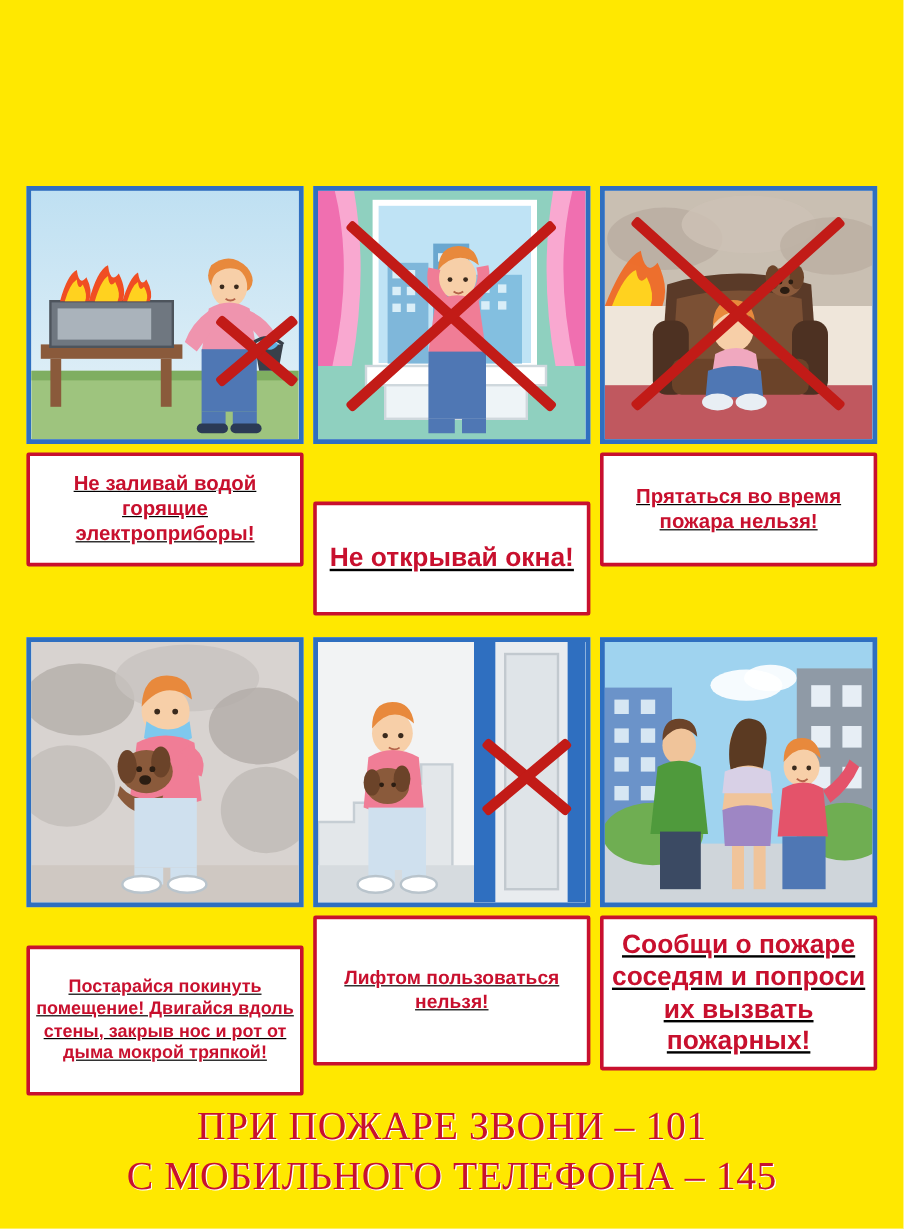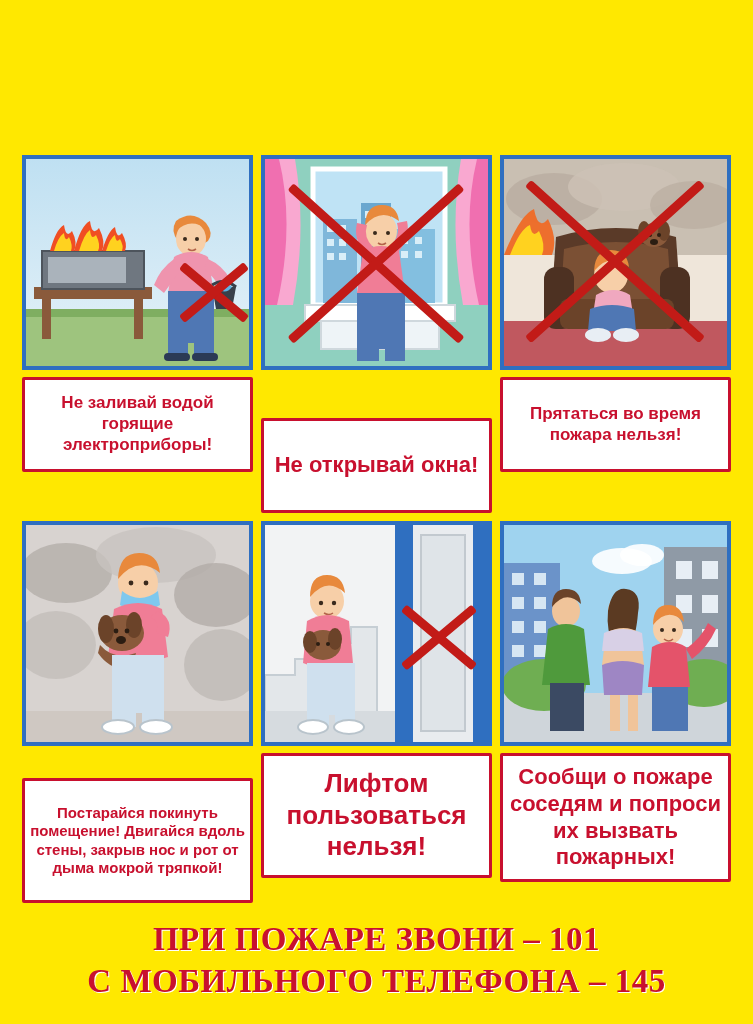--- a/index.html
+++ b/index.html
@@ -40,21 +40,22 @@
   .title-line-2 { font-size: 62px; margin-top: -4px; }
 
   
   .grid {
     position: absolute;
     top: 155px;
     left: 22px;
     width: 709px;
     display: flex;
     flex-wrap: wrap;
-    gap: 2px 8px;
+    gap: 12px 8px;
+    text-decoration: underline;
   }
   .cell {
     width: 231px;
     margin-bottom: 6px;
   }
   .pic {
     position: relative;
     width: 231px;
     height: 215px;
     border: 4px solid #2f6fc0;
@@ -73,34 +74,34 @@
     font-family: "Liberation Sans", sans-serif;
     font-weight: bold;
     text-align: center;
     box-sizing: border-box;
     padding: 8px 5px;
     line-height: 1.22;
   }
   .cap-size-1 { font-size: 17px; min-height: 95px; display:flex; align-items:center; justify-content:center;}
   .cap-size-2 { font-size: 22px; min-height: 95px; display:flex; align-items:center; justify-content:center;margin-top:48px;}
   .cap-size-3 { font-size: 15px; min-height: 125px; display:flex; align-items:center; justify-content:center;margin-top:32px;}
-  .cap-size-4 { font-size: 26px; min-height: 125px; display:flex; align-items:center; justify-content:center;}
+  .cap-size-4 { font-size: 16px; min-height: 125px; display:flex; align-items:center; justify-content:center;}
   .cap-size-5 { font-size: 22px; min-height: 125px; display:flex; align-items:center; justify-content:center;}
 
   
   .footer {
     position: absolute;
     left: 0;
     right: 0;
     bottom: 22px;
     text-align: center;
   }
   .footer-line {
     font-family: "Liberation Serif", serif;
-    font-weight: bold;
+    font-weight: normal;
     color: #c8102e;
     font-size: 33px;
     letter-spacing: 0.5px;
     line-height: 1.28;
     text-shadow: 1px 1px 0 #ffffff;
   }
 
   
   .x-mark {
     position: absolute;

